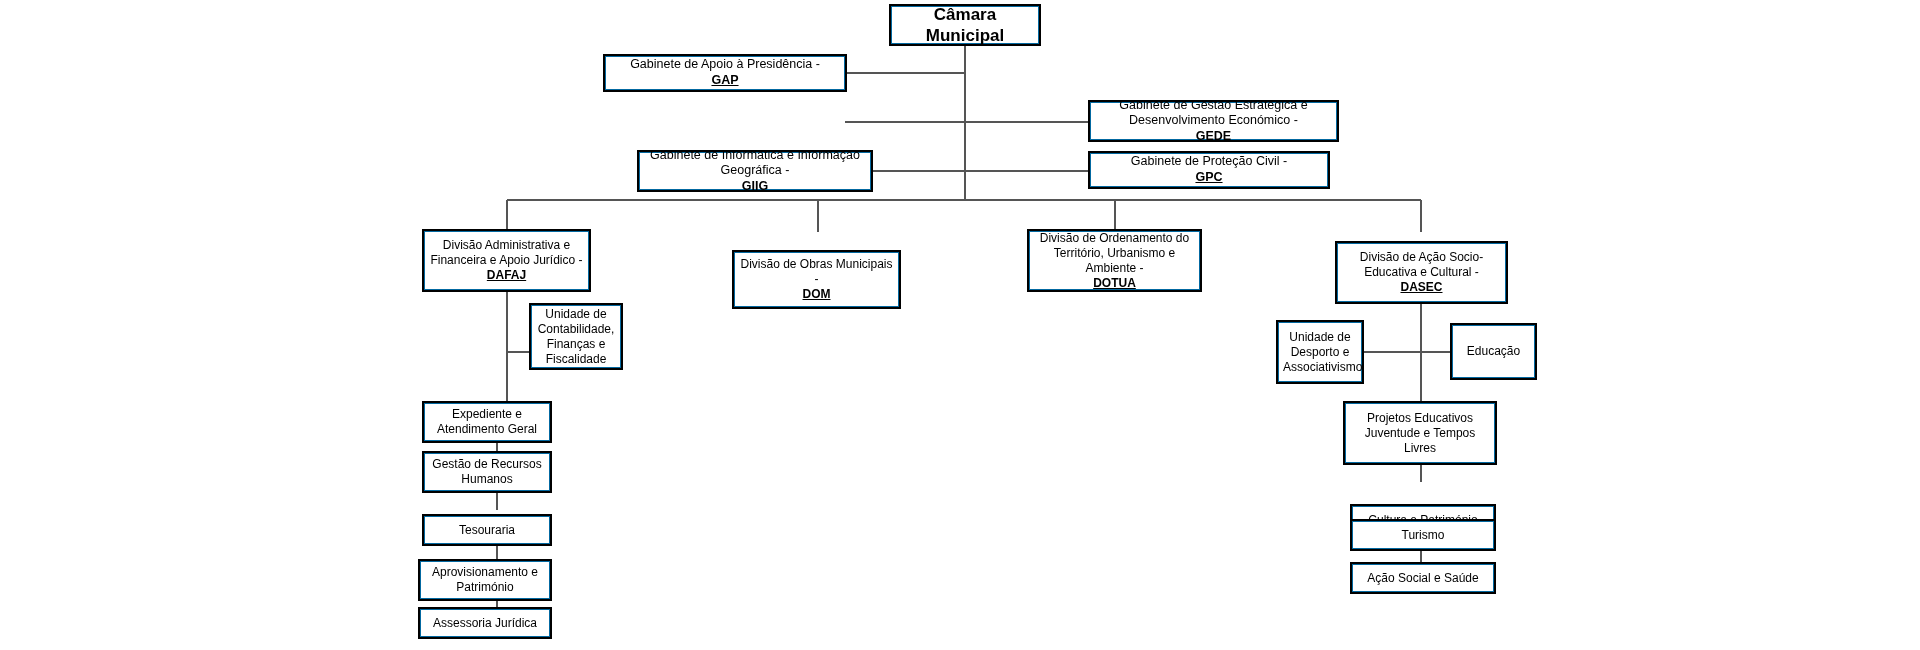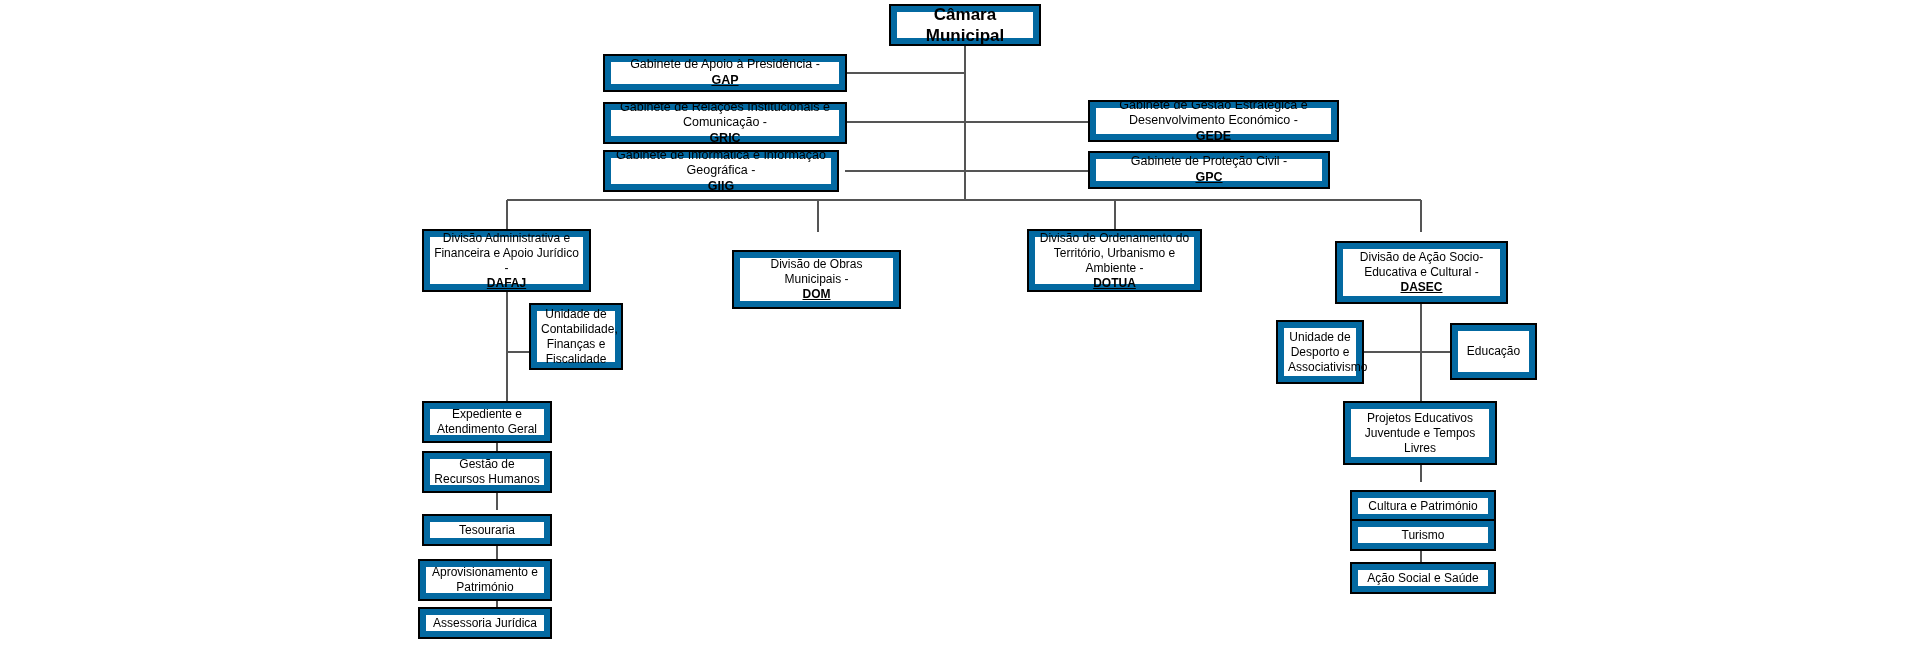--- a/index.html
+++ b/index.html
@@ -24,21 +24,21 @@
     left: 0;
     top: 0;
     width: 1920px;
     height: 650px;
     pointer-events: none;
   }
   .node {
     position: absolute;
     box-sizing: border-box;
     background: #ffffff;
-    border: 6px solid #0369a1;
+    border: 1px solid #0369a1;
     outline: 2px solid #000000;
     outline-offset: 0px;
     display: flex;
     align-items: center;
     justify-content: center;
     text-align: center;
     line-height: 1.25;
     padding: 2px 4px;
     z-index: 2;
   }
@@ -107,28 +107,22 @@
     <span>Câmara Municipal</span>
   </div>
 
   <div class="node lvl-gab" style="left:605px; top:56px; width:240px; height:34px;">
     <span>
         <span class="txt">Gabinete de Apoio à Presidência - </span>
         <span class="bold">GAP</span>
       </span>
   </div>
 
-  <div class="node lvl-gab" style="left:605px; top:104px; width:240px; height:38px;">
-    <span>
-        <span class="txt">Gabinete de Relações Institucionais e Comunicação  - </span>
-        <span class="bold">GRIC</span>
-      </span>
-  </div>
-
-  <div class="node lvl-gab" style="left:605px; top:152px; width:232px; height:38px;">
+
+  <div class="node lvl-gab" style="left:639px; top:152px; width:232px; height:38px;">
     <span>
         <span class="txt">Gabinete de Informática e Informação Geográfica - </span>
         <span class="bold">GIIG</span>
       </span>
   </div>
 
   <div class="node lvl-gab" style="left:1090px; top:102px; width:247px; height:38px;">
     <span>
         <span class="txt">Gabinete de Gestão Estratégica e Desenvolvimento  Económico - </span>
         <span class="bold">GEDE</span>
@@ -199,21 +193,21 @@
   </div>
 
   <div class="node lvl-unit" style="left:1452px; top:325px; width:83px; height:53px;">
     <span>Educação</span>
   </div>
 
   <div class="node lvl-unit" style="left:1345px; top:403px; width:150px; height:60px;">
     <span>Projetos Educativos Juventude  e Tempos Livres</span>
   </div>
 
-  <div class="node lvl-unit" style="left:1352px; top:492px; width:142px; height:28px;">
+  <div class="node lvl-unit" style="left:1352px; top:506px; width:142px; height:28px;">
     <span>Cultura e Património</span>
   </div>
 
   <div class="node lvl-unit" style="left:1352px; top:521px; width:142px; height:28px;">
     <span>Turismo</span>
   </div>
 
   <div class="node lvl-unit" style="left:1352px; top:564px; width:142px; height:28px;">
     <span>Ação Social e Saúde</span>
   </div>

